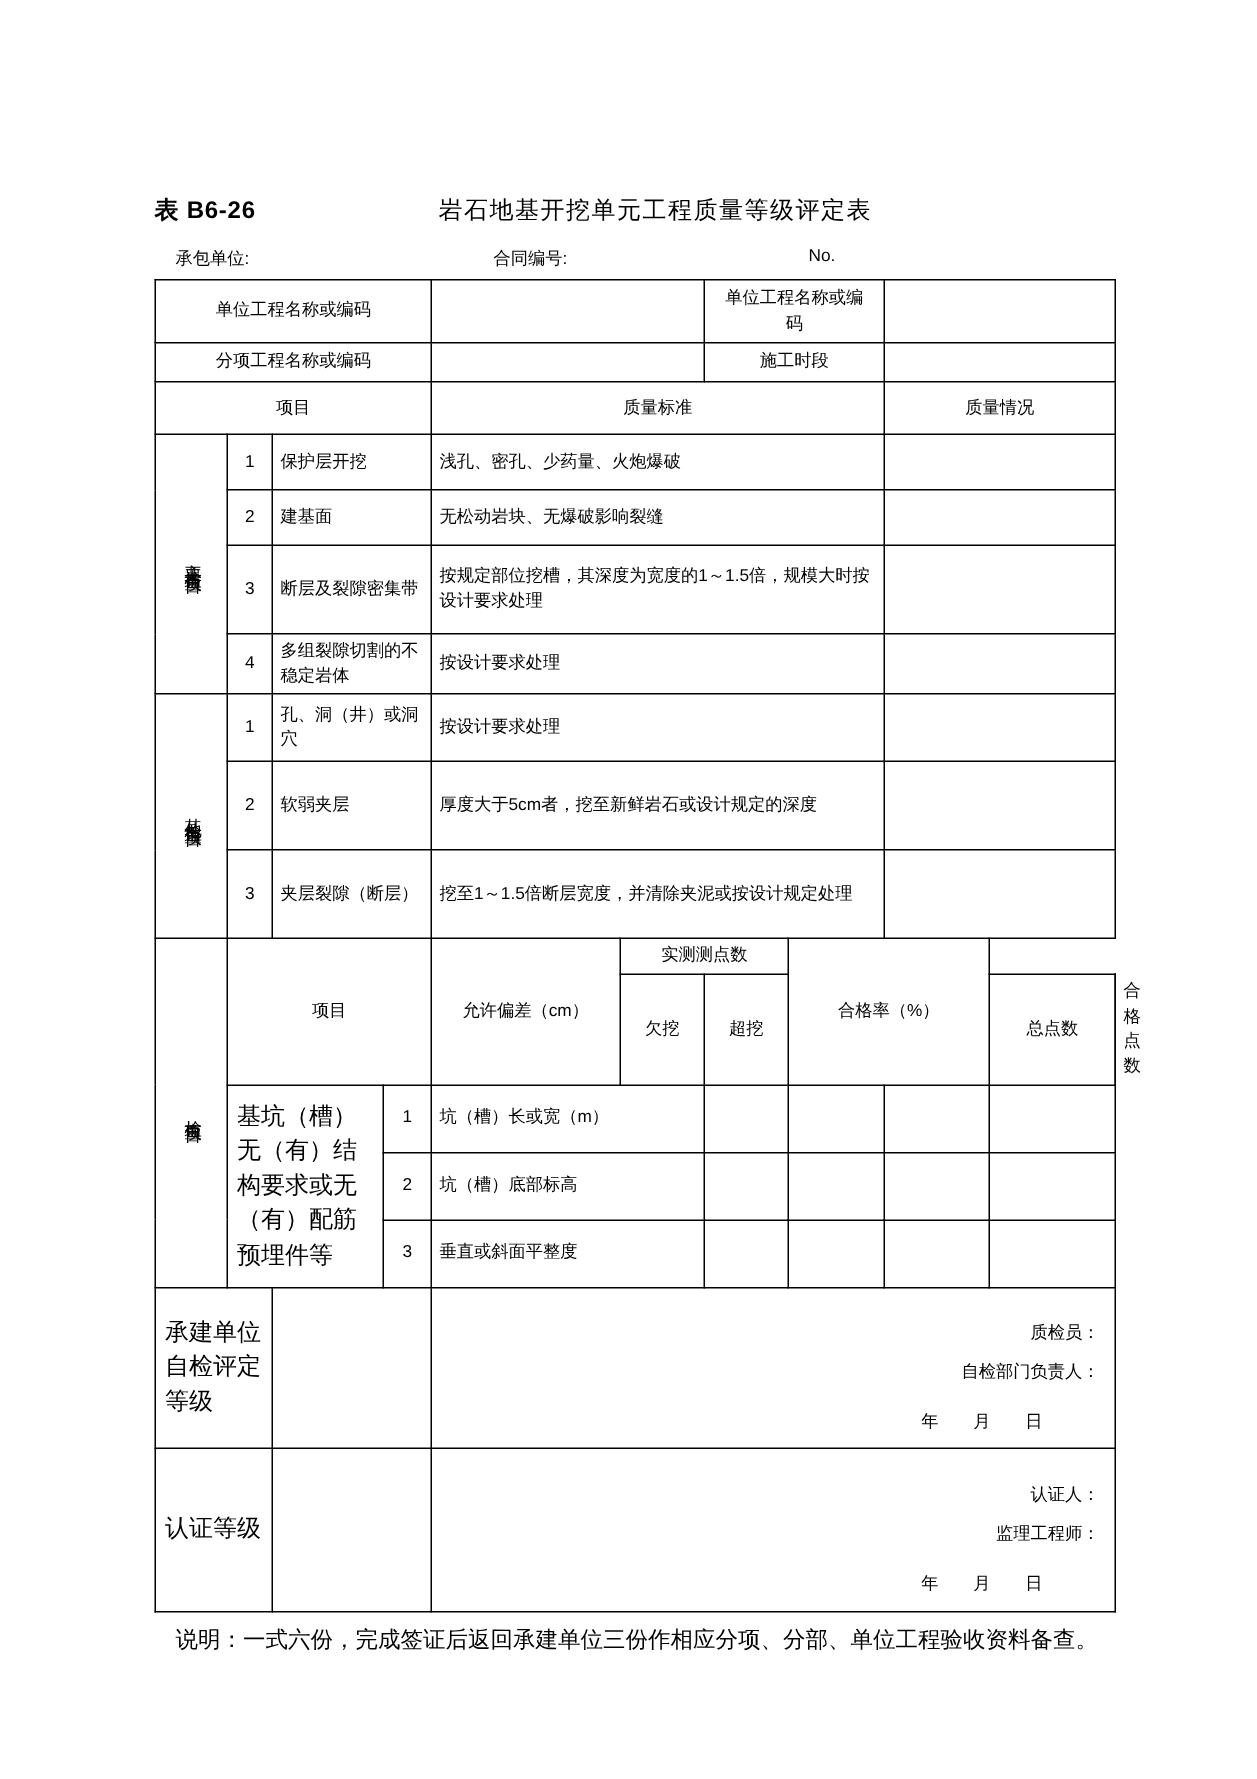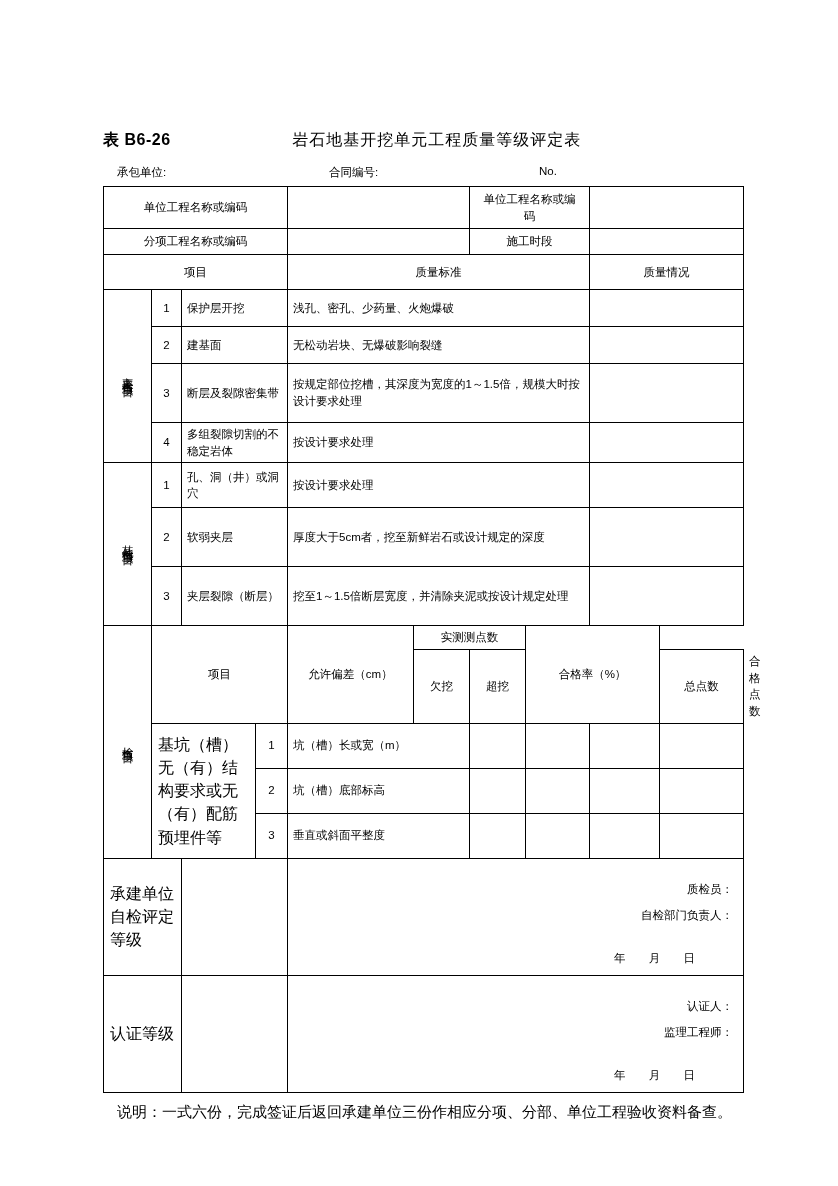--- a/index.html
+++ b/index.html
@@ -93,21 +93,21 @@
     text-align: center;
     padding: 8px 10px !important;
   }
   .sign-line {
     margin: 10px 0 0 0;
     text-align: right;
   }
   .sign-line.first { margin-top: 14px; }
   .date-line {
     text-align: right;
-    margin-top: 26px;
+    margin-top: 16px;
     padding-right: 28px;
     letter-spacing: 10px;
   }
   .note {
     font-size: 15px;
     margin-top: 8px;
     padding-left: 14px;
     line-height: 1.5;
   }
   .lbl-box {

